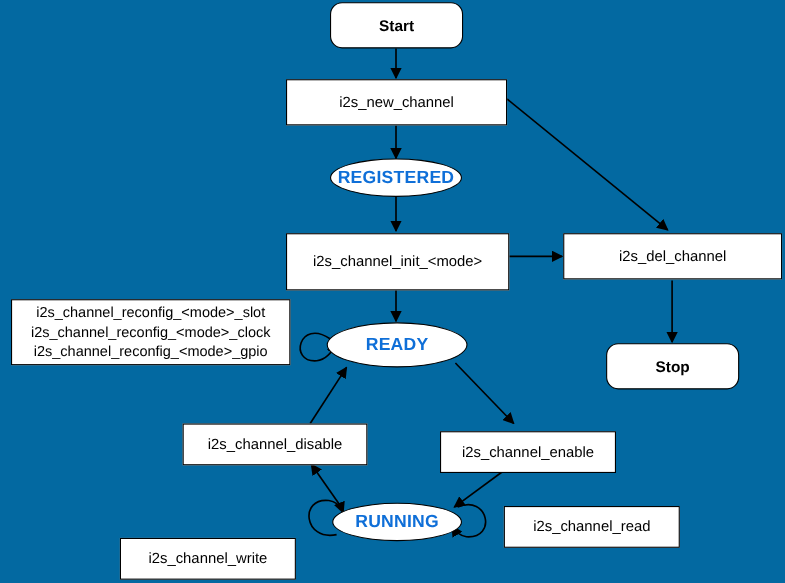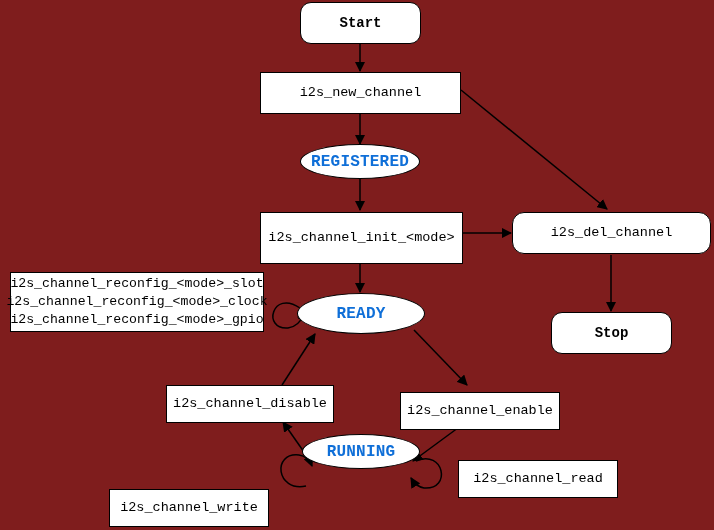--- a/index.html
+++ b/index.html
@@ -5,22 +5,22 @@
 <style>
   html, body {
     margin: 0;
     padding: 0;
     background: #ffffff;
   }
   #canvas {
     position: relative;
     width: 714px;
     height: 530px;
-    background: #7f1d1d;
-    font-family: Liberation Mono, monospace;
+    background: #0369a1;
+    font-family: Liberation Sans, sans-serif;
     overflow: hidden;
   }
   #edges {
     position: absolute;
     left: 0;
     top: 0;
     width: 714px;
     height: 530px;
     pointer-events: none;
   }
@@ -115,21 +115,21 @@
   </div>
 
   <div class="node state-ellipse" style="left:300px; top:144px; width:120px; height:35px; color:#0f6fd8;">
     <span class="state-label">REGISTERED</span>
   </div>
 
   <div class="node box" style="left:260px; top:212px; width:203px; height:52px;">
     <span>i2s_channel_init_&lt;mode&gt;</span>
   </div>
 
-  <div class="node box" style="left:512px; top:212px; width:199px; height:42px;border-radius:12px;">
+  <div class="node box" style="left:512px; top:212px; width:199px; height:42px;">
     <span>i2s_del_channel</span>
   </div>
 
   <div class="node terminal" style="left:551px; top:312px; width:121px; height:42px;">
     <span class="state-label">Stop</span>
   </div>
 
   <div class="node box" style="left:10px; top:272px; width:254px; height:60px;">
     <span class="multiline">i2s_channel_reconfig_&lt;mode&gt;_slot
 i2s_channel_reconfig_&lt;mode&gt;_clock
@@ -141,21 +141,21 @@
   </div>
 
   <div class="node box" style="left:166px; top:385px; width:168px; height:38px;">
     <span>i2s_channel_disable</span>
   </div>
 
   <div class="node box" style="left:400px; top:392px; width:160px; height:38px;">
     <span>i2s_channel_enable</span>
   </div>
 
-  <div class="node state-ellipse" style="left:302px; top:434px; width:118px; height:35px; color:#0f6fd8;">
+  <div class="node state-ellipse" style="left:302px; top:457px; width:118px; height:35px; color:#0f6fd8;">
     <span class="state-label">RUNNING</span>
   </div>
 
   <div class="node box" style="left:109px; top:489px; width:160px; height:38px;">
     <span>i2s_channel_write</span>
   </div>
 
   <div class="node box" style="left:458px; top:460px; width:160px; height:38px;">
     <span>i2s_channel_read</span>
   </div>

